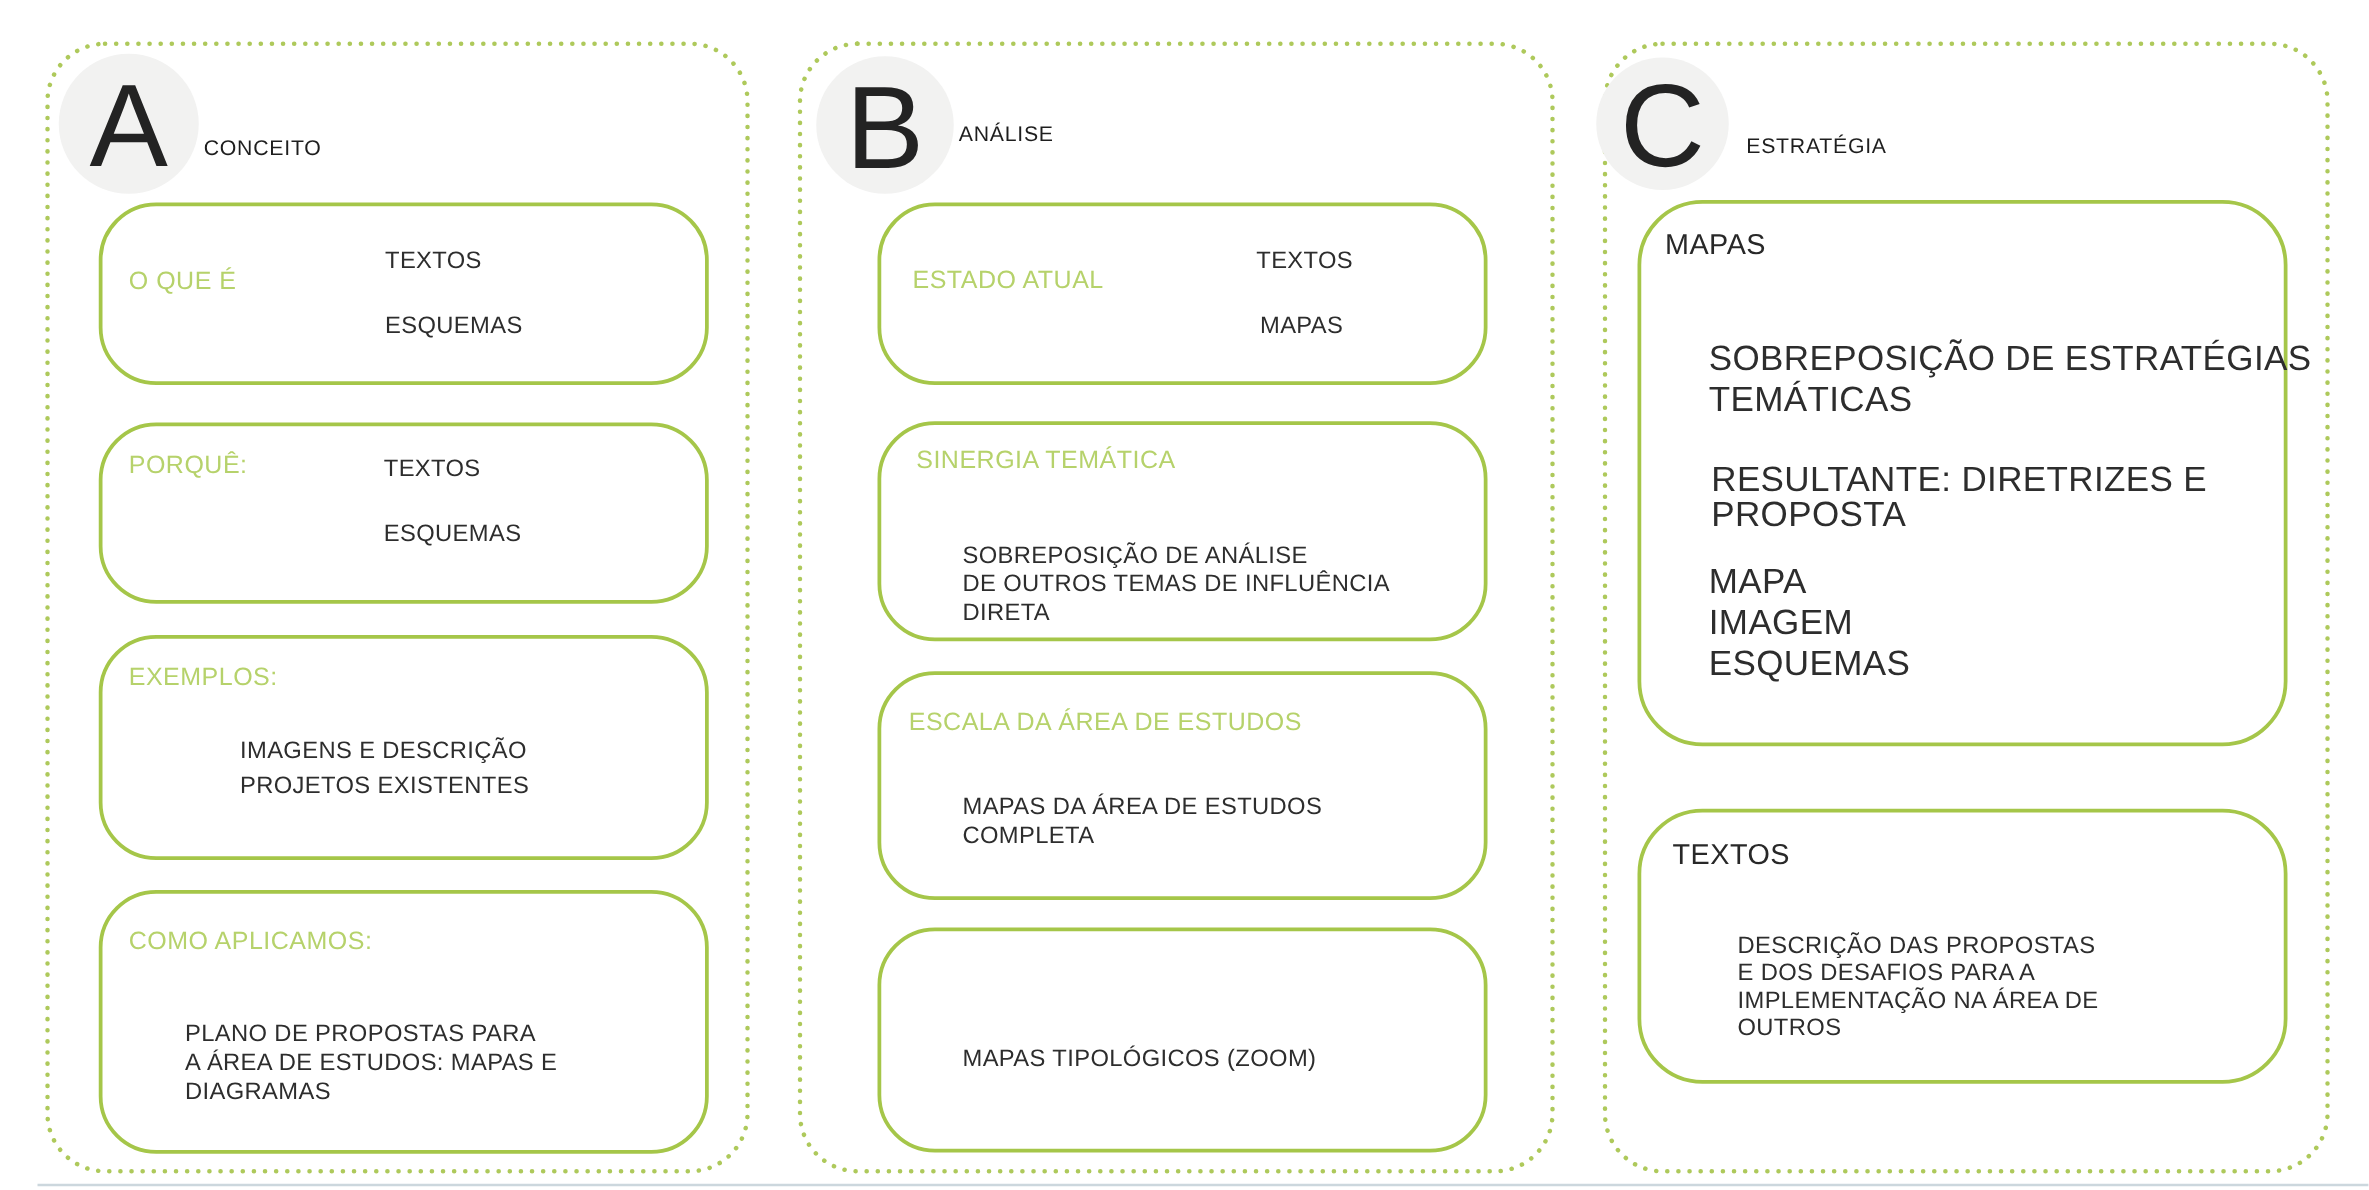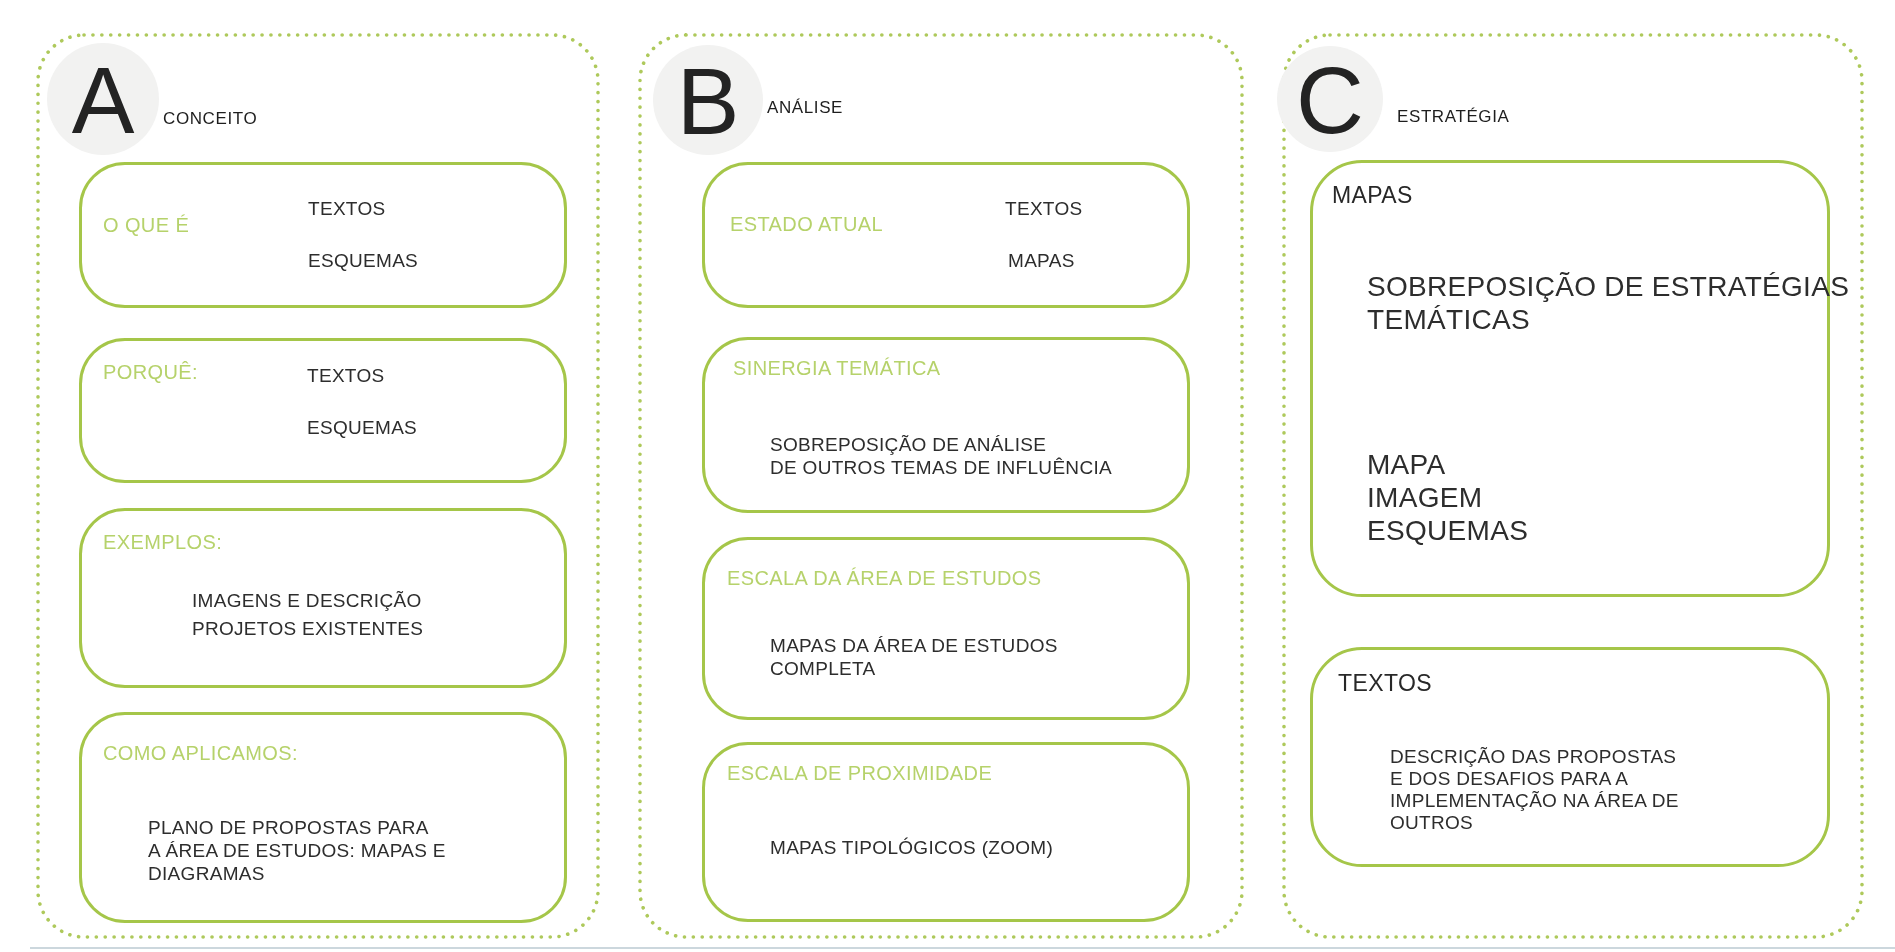--- a/index.html
+++ b/index.html
@@ -98,48 +98,52 @@
   <div class="box" style="left:702px;top:162px;width:488px;height:146px;"></div>
   <div class="glabel" style="left:730px;top:214px;">ESTADO ATUAL</div>
   <div class="item" style="left:1005px;top:199px;">TEXTOS</div>
   <div class="item" style="left:1008px;top:251px;">MAPAS</div>
 
   <div class="box" style="left:702px;top:337px;width:488px;height:176px;"></div>
   <div class="glabel" style="left:733px;top:358px;">SINERGIA TEMÁTICA</div>
   <div class="bodyblock lh23" style="left:770px;top:404px;margin-top:29px;">
     <div class="ln">SOBREPOSIÇÃO DE ANÁLISE</div>
     <div class="ln">DE OUTROS TEMAS DE INFLUÊNCIA</div>
+    <div class="ln">DIRETA</div>
   </div>
 
   <div class="box" style="left:702px;top:537px;width:488px;height:183px;"></div>
   <div class="glabel" style="left:727px;top:568px;">ESCALA DA ÁREA DE ESTUDOS</div>
   <div class="bodyblock lh23" style="left:770px;top:634px;">
     <div class="ln">MAPAS DA ÁREA DE ESTUDOS</div>
     <div class="ln">COMPLETA</div>
   </div>
 
   <div class="box" style="left:702px;top:742px;width:488px;height:180px;"></div>
-  <div class="glabel" style="left:727px;top:763px;">ESCALA DE PROXIMIDADE</div>
   <div class="bodyblock lh23" style="left:770px;top:836px;">
     <div class="ln">MAPAS TIPOLÓGICOS (ZOOM)</div>
   </div>
 
   <svg class="dotrect" style="left:1281px;top:32px;" width="584" height="908" viewBox="0 0 584 908">
     <rect x="3" y="3" width="578" height="902" rx="46" fill="none" stroke="#aec95b" stroke-width="3.6" stroke-dasharray="0.1 8.8" stroke-linecap="round"></rect>
   </svg>
 
   <div class="circle" style="left:1277px;top:46px;width:106px;height:106px;"></div>
   <div class="bigletter" style="left:1277px;top:46px;width:106px;height:106px;">C</div>
   <div class="coltitle" style="left:1397px;top:108px;">ESTRATÉGIA</div>
 
   <div class="box box-c" style="left:1310px;top:160px;width:520px;height:437px;"></div>
   <div class="dlabel" style="left:1332px;top:184px;">MAPAS</div>
   <div class="cbody clh33" style="left:1367px;top:270px;">
     <div class="ln">SOBREPOSIÇÃO DE ESTRATÉGIAS</div>
     <div class="ln">TEMÁTICAS</div>
+  </div>
+  <div class="cbody clh28" style="left:1369px;top:370px;">
+    <div class="ln">RESULTANTE: DIRETRIZES E</div>
+    <div class="ln">PROPOSTA</div>
   </div>
   <div class="cbody clh33" style="left:1367px;top:448px;">
     <div class="ln">MAPA</div>
     <div class="ln">IMAGEM</div>
     <div class="ln">ESQUEMAS</div>
   </div>
 
   <div class="box box-c" style="left:1310px;top:647px;width:520px;height:220px;"></div>
   <div class="dlabel" style="left:1338px;top:672px;">TEXTOS</div>
   <div class="bodyblock lh22" style="left:1390px;top:746px;">

